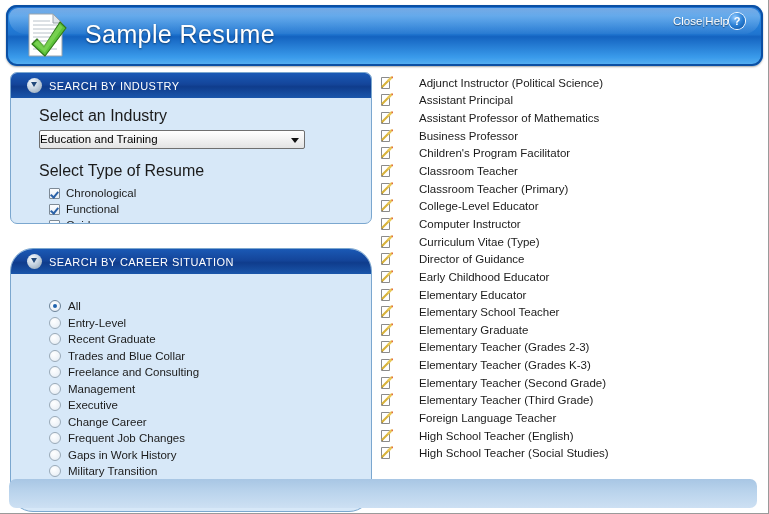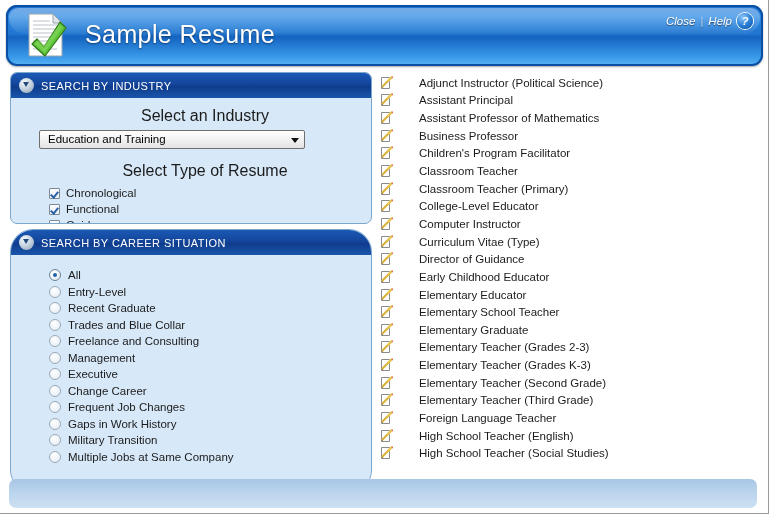--- a/index.html
+++ b/index.html
@@ -17,21 +17,20 @@
   #page {
     position: absolute;
     left: 0; top: 0;
     width: 769px;
     height: 514px;
     background: #ffffff;
     border-right: 1px solid #9a9a9a;
     border-bottom: 1px solid #9a9a9a;
     box-sizing: border-box;
     overflow: hidden;
-    text-align: center;
   }
 
   
   #titlebar {
     position: absolute;
     left: 6px; top: 5px;
     width: 757px;
     height: 61px;
     border-radius: 11px;
     background: linear-gradient(to bottom,
@@ -63,28 +62,26 @@
     left: 79px;
     top: 15px;
     font-size: 25px;
     color: #ffffff;
     letter-spacing: 0.4px;
     text-shadow: 0 1px 2px rgba(0,0,0,0.45);
     white-space: nowrap;
   }
   #winlinks {
     position: absolute;
-    right: 10px;
+    right: 18px;
     top: 8px;
     display: flex;
     align-items: center;
-    gap: 5px;
     font-size: 11.5px;
     color: #ffffff;
-    font-style: italic;
   }
   #winlinks .wlink {
     color: #ffffff;
     text-decoration: none;
     text-shadow: 0 1px 1px rgba(0,0,0,0.5);
     cursor: pointer;
   }
   #winlinks .wsep {
     color: #bcd9f5;
     text-shadow: 0 1px 1px rgba(0,0,0,0.4);
@@ -113,21 +110,21 @@
     border-radius: 7px;
     background: #d7e8f8;
     overflow: hidden;
     box-sizing: border-box;
   }
   .panel-header {
     height: 25px;
     background: linear-gradient(to bottom, #1a59b5 0%, #14459a 45%, #0f3c8c 55%, #1a56ab 100%);
     display: flex;
     align-items: center;
-    padding-left: 8px;
+    padding-left: 16px;
     gap: 7px;
     box-sizing: border-box;
   }
   .collapse-icon {
     width: 15px; height: 15px;
     border-radius: 50%;
     background: radial-gradient(circle at 35% 28%, #f4f8fc 0%, #c8d5e2 45%, #8a9dae 100%);
     position: relative;
     flex: 0 0 auto;
     cursor: pointer;
@@ -168,21 +165,21 @@
   #industry-select {
     width: 266px;
     height: 19px;
     box-sizing: border-box;
     border: 1px solid #6f6f6f;
     border-radius: 2px;
     background: linear-gradient(to bottom, #ffffff 0%, #f3f3f3 45%, #e3e3e3 100%);
     font-family: "Liberation Sans", sans-serif;
     font-size: 11.5px;
     color: #000000;
-    padding: 0 18px 0 8px;
+    padding: 0 18px 0 0;
     line-height: 17px;
     display: flex;
     align-items: center;
     cursor: pointer;
   }
   #industry-caret {
     position: absolute;
     right: 6px; top: 8px;
     width: 0; height: 0;
     border-left: 4px solid transparent;
@@ -218,25 +215,25 @@
     transform: rotate(40deg);
   }
   .check-label, .radio-label {
     font-size: 11.5px;
     color: #1b1b1b;
     white-space: nowrap;
   }
 
   
   #panel-career {
-    margin-top: 5px;
+    margin-top: 24px;
     height: 264px;
     border-radius: 23px;
   }
-  #panel-career .panel-body { padding-top: 12px; }
+  #panel-career .panel-body { padding-top: 24px; }
   .radio-row {
     display: flex;
     align-items: center;
     gap: 7px;
     margin-left: 38px;
     height: 16.5px;
     cursor: pointer;
   }
   .radio {
     width: 12px; height: 12px;

